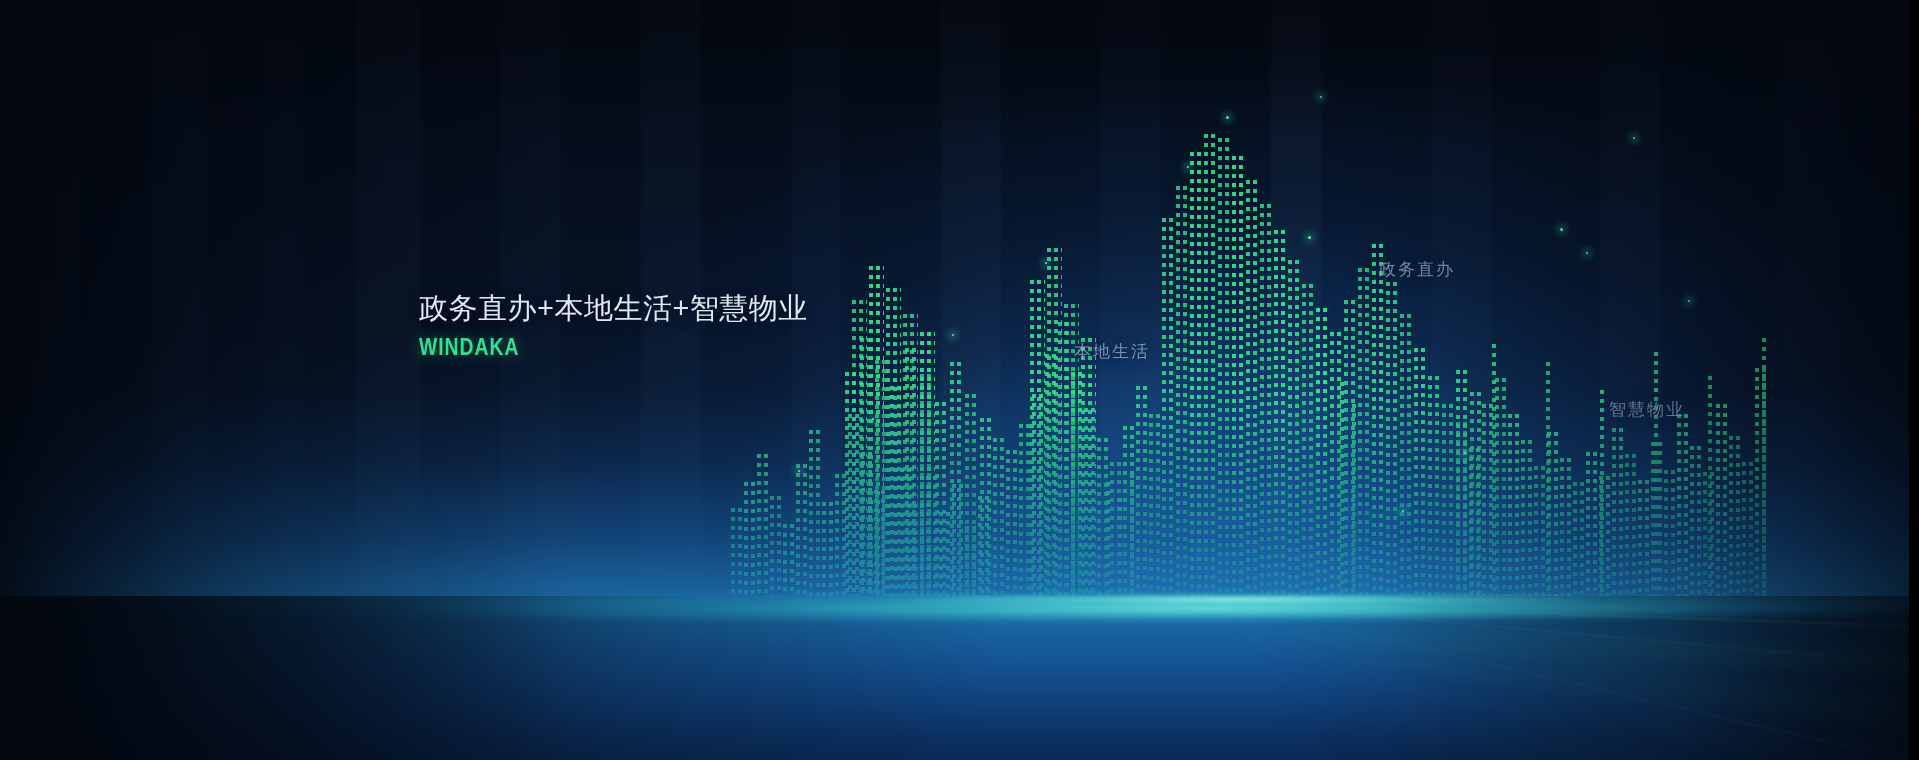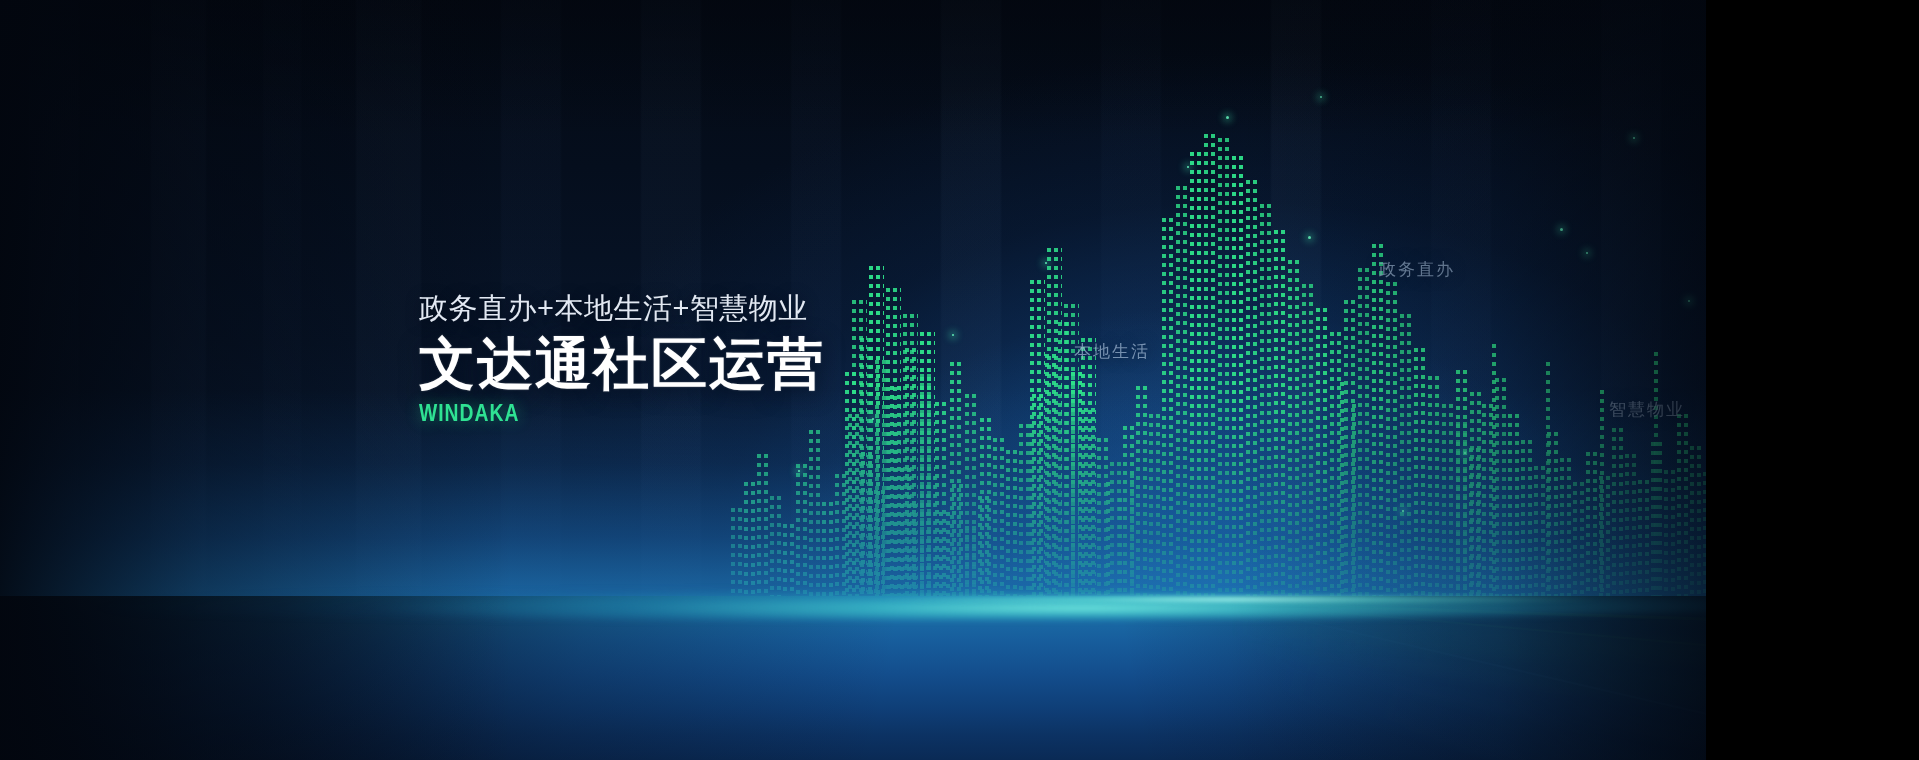--- a/index.html
+++ b/index.html
@@ -5,21 +5,21 @@
 <style>
   html, body {
     margin: 0;
     padding: 0;
     background: #000;
   }
   * { box-sizing: border-box; }
 
   .stage {
     position: relative;
-    width: 1706px;
+    width: 1909px;
     height: 760px;
     overflow: hidden;
     background: #05101f;
     font-family: "Liberation Sans", "DejaVu Sans", sans-serif;
     user-select: none;
   }
 
   
   .sky-base {
     position: absolute; inset: 0;
@@ -464,17 +464,16 @@
     <div class="floor-dark-left"></div>
     <div class="floor-dark-right"></div>
   </div>
   <div class="horizon"></div>
   <div class="horizon-core"></div>
 
   <div class="vignette"></div>
 
   <div class="copy">
     <p class="subtitle">政务直办+本地生活+智慧物业</p>
-    <h1 class="headline">文达通社区运营</h1>
     <p class="brand">WINDAKA</p>
   </div>
 
 </div>
 
 </body></html>

